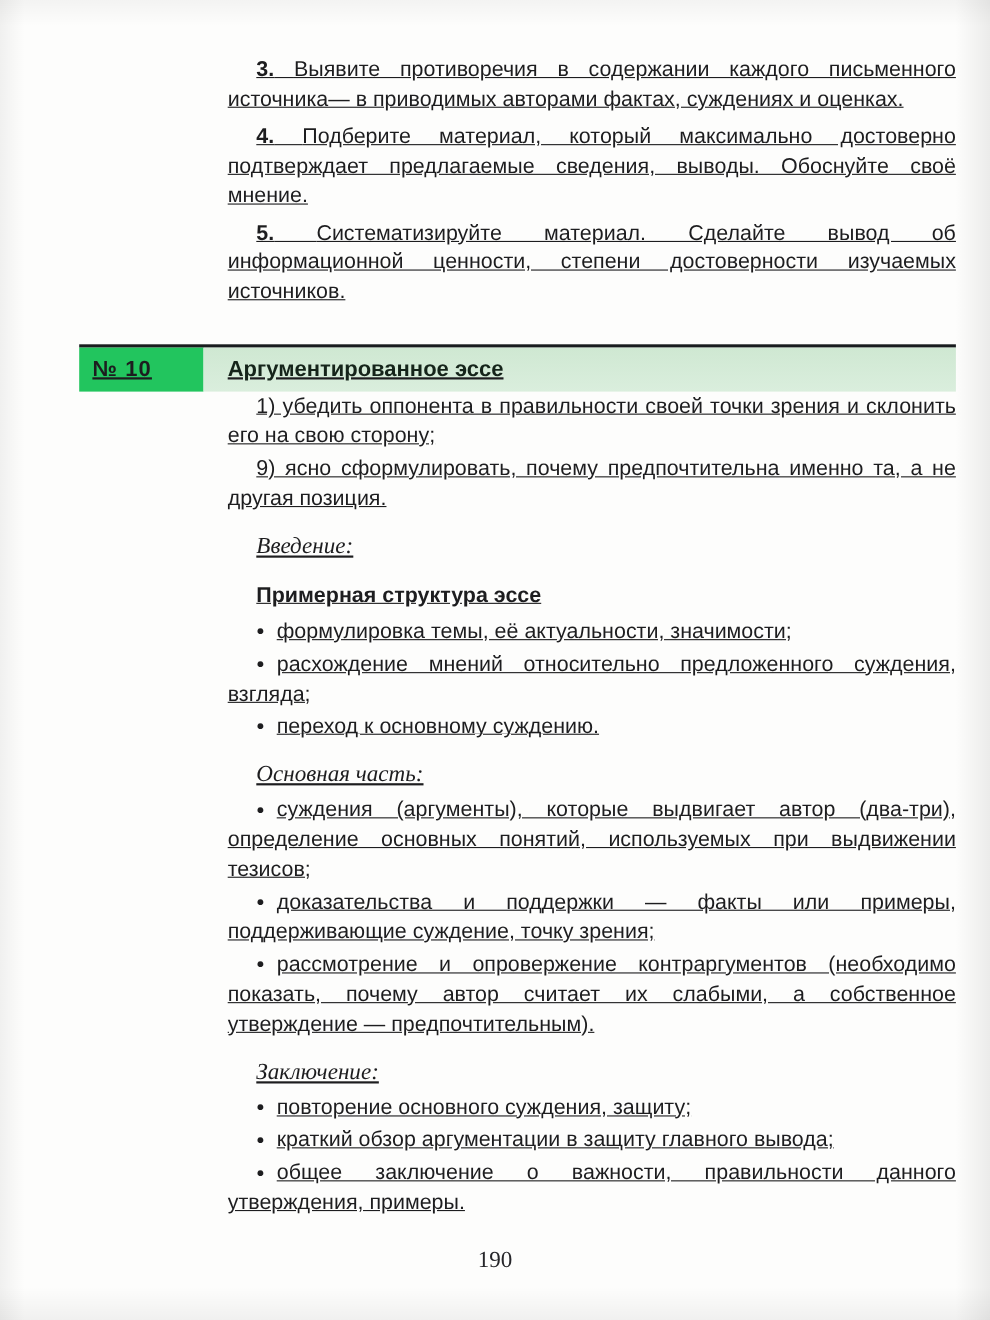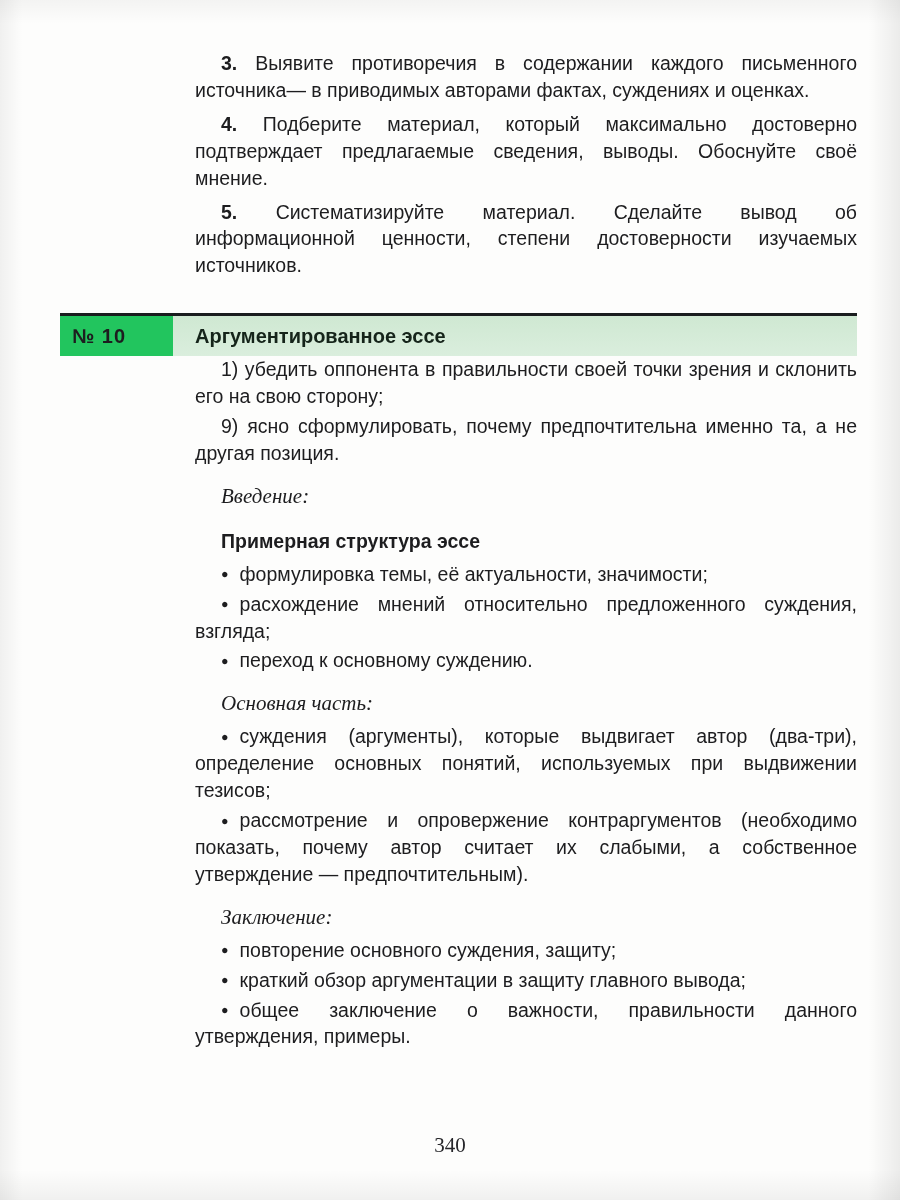--- a/index.html
+++ b/index.html
@@ -10,21 +10,21 @@
     color: #1d1d1f;
     position: relative;
     overflow: hidden;
   }
   .scan-shade {
     position: absolute; inset: 0; pointer-events: none;
     background:
       linear-gradient(to right, rgba(0,0,0,.05), rgba(0,0,0,0) 2.5%, rgba(0,0,0,0) 96.5%, rgba(0,0,0,.07)),
       linear-gradient(to bottom, rgba(0,0,0,.04), rgba(0,0,0,0) 2%, rgba(0,0,0,0) 97.5%, rgba(0,0,0,.05));
   }
-  .wrapper { position: absolute; left: 60px; top: 50px; width: 797px; }
+  .wrapper { position: absolute; left: 72px; top: 50px; width: 797px; text-decoration: underline; }
   .text-col { margin-left: 135px; }
 
   p { margin: 0; text-align: justify; font-size: 19.5px; line-height: 1.38; }
   .indent { text-indent: 26px; }
   .p-intro { margin-bottom: 7px; }
   b.num { font-weight: bold; }
 
   .section-bar {
     display: flex; align-items: stretch;
     margin-top: 34px;
@@ -111,23 +111,24 @@
 
     <p class="indent part-label">Введение:</p>
 
     <p class="indent heading-structure">Примерная структура эссе</p>
     <p class="indent bullet"><span class="dot">●</span><span>формулировка темы, её актуальности, значимости;</span></p>
     <p class="indent bullet"><span class="dot">●</span><span>расхождение мнений относительно предложенного суждения, взгляда;</span></p>
     <p class="indent bullet"><span class="dot">●</span><span>переход к основному суждению.</span></p>
 
     <p class="indent part-label">Основная часть:</p>
     <p class="indent bullet"><span class="dot">●</span><span>суждения (аргументы), которые выдвигает автор (два-три), определение основных понятий, используемых при выдвижении тезисов;</span></p>
+    <p class="indent bullet"><span class="dot">●</span><span>доказательства и поддержки — факты или примеры, поддерживающие суждение, точку зрения;</span></p>
     <p class="indent bullet"><span class="dot">●</span><span>рассмотрение и опровержение контраргументов (необходимо показать, почему автор считает их слабыми, а собственное утверждение — предпочтительным).</span></p>
 
     <p class="indent part-label">Заключение:</p>
     <p class="indent bullet"><span class="dot">●</span><span>повторение основного суждения, защиту;</span></p>
     <p class="indent bullet"><span class="dot">●</span><span>краткий обзор аргументации в защиту главного вывода;</span></p>
     <p class="indent bullet"><span class="dot">●</span><span>общее заключение о важности, правильности данного утверждения, примеры.</span></p>
 
   </div>
 </div>
 
-<div class="page-number">340</div>
+<div class="page-number">190</div>
 
 </body></html>

